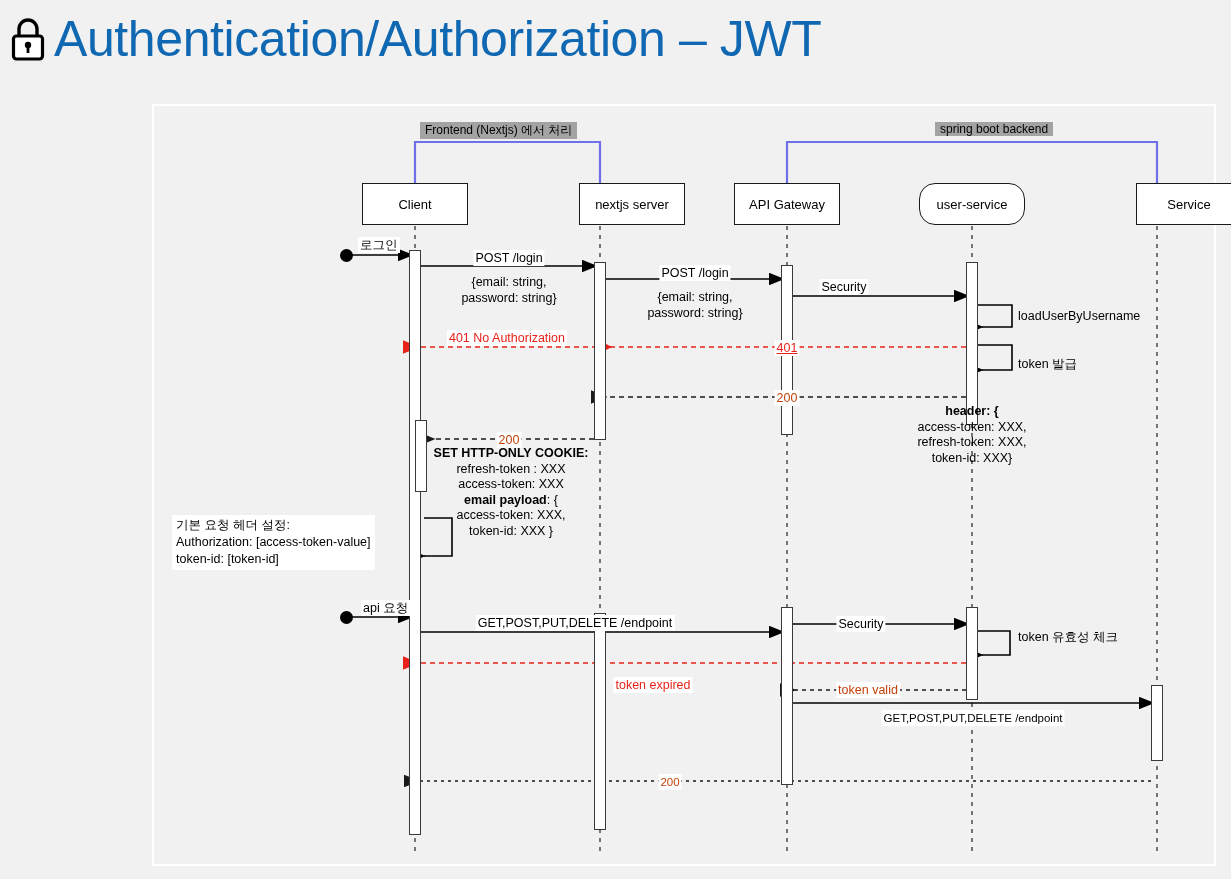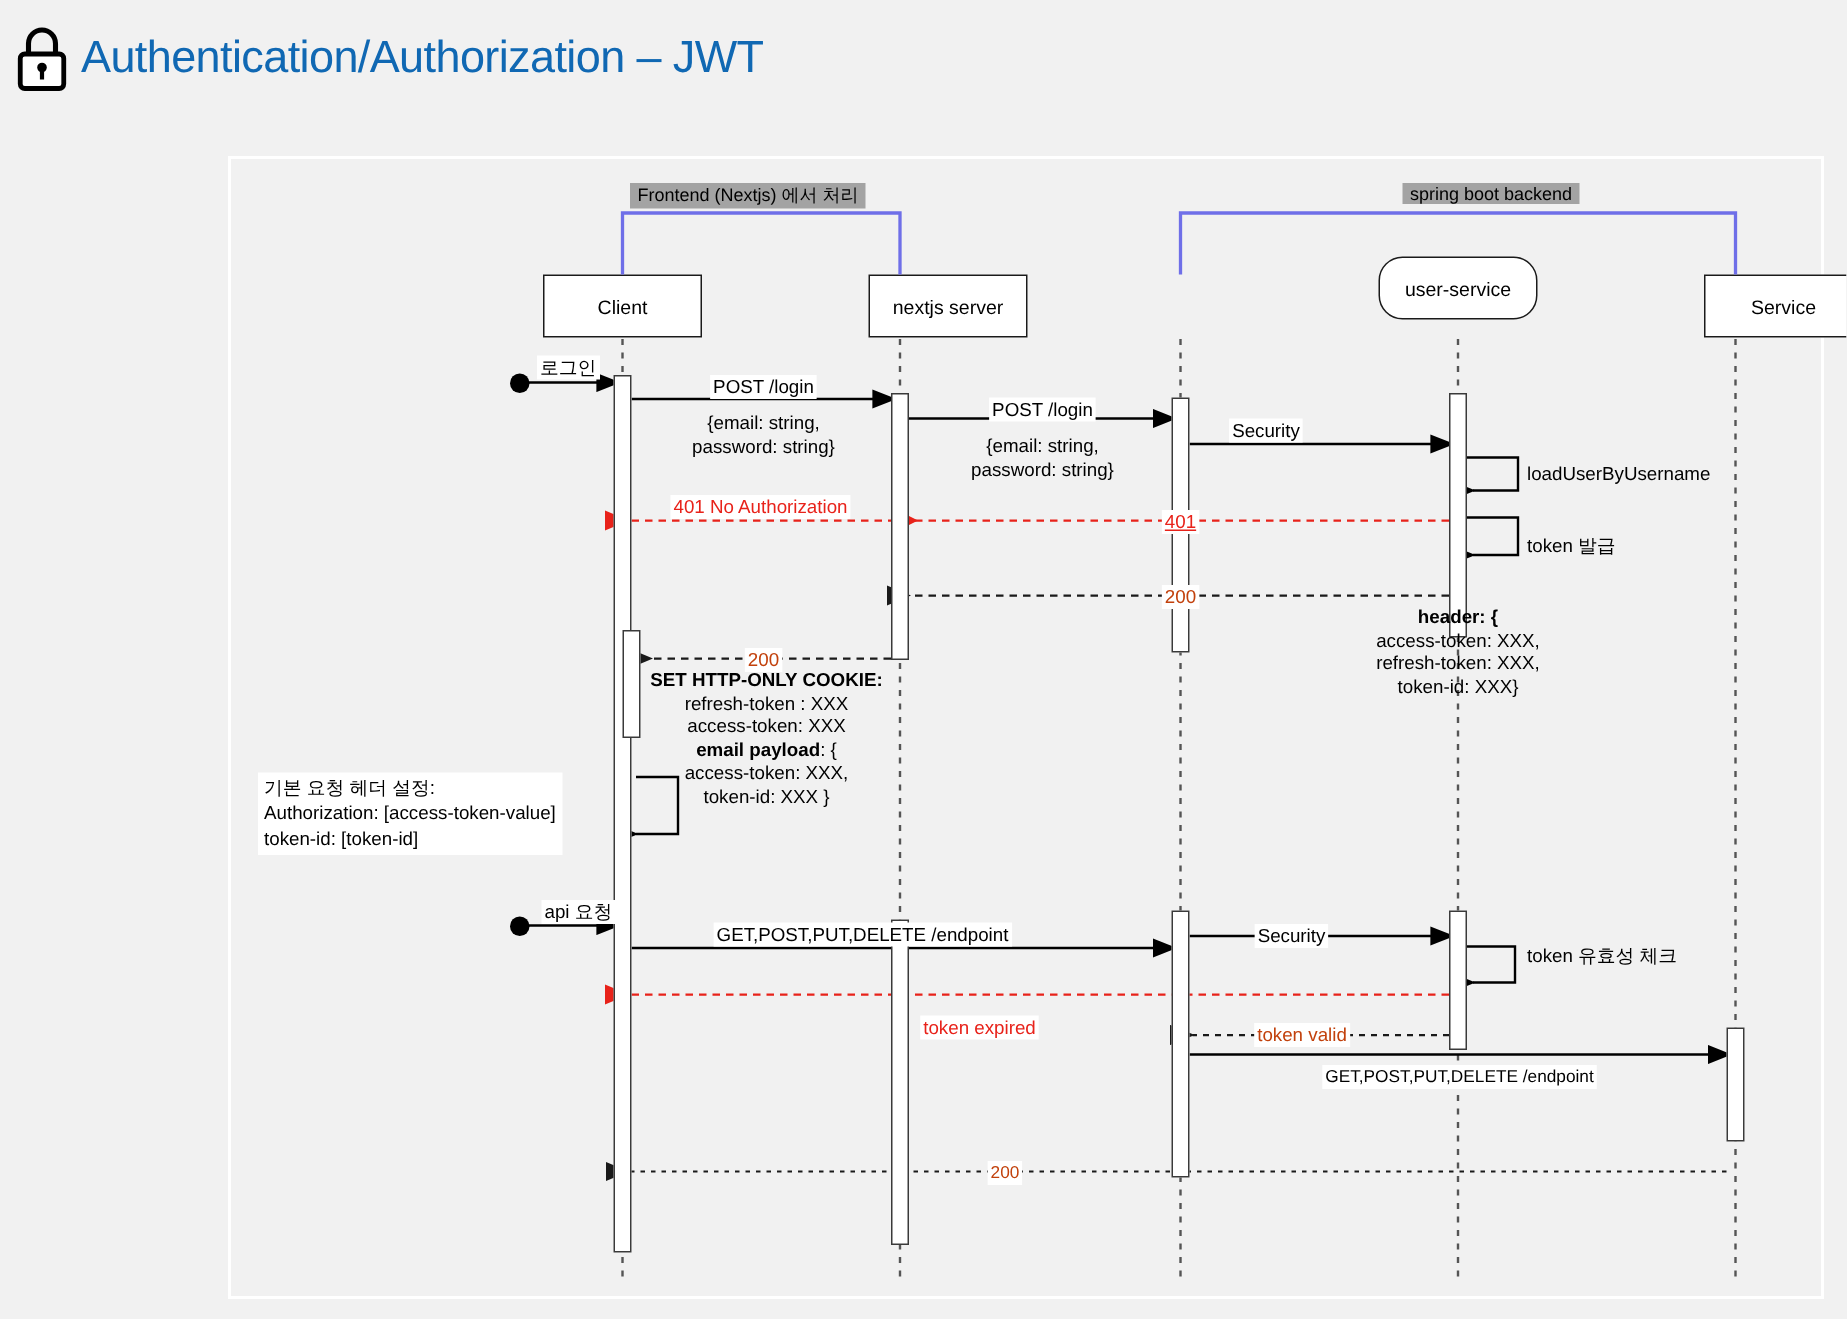--- a/index.html
+++ b/index.html
@@ -19,21 +19,21 @@
   #title-bar {
     position: absolute;
     left: 8px; top: 8px;
     height: 62px;
     display: flex;
     align-items: center;
     gap: 6px;
   }
   #lock-icon { width: 40px; height: 46px; display:block; }
   #title-text {
-    font-size: 30px;
+    font-size: 50px;
     color: #1068b3;
     font-family: "Liberation Sans", sans-serif;
     font-weight: 400;
     letter-spacing: -0.4px;
     white-space: nowrap;
   }
   
   #diagram-frame {
     position: absolute;
     left: 152px; top: 104px;
@@ -137,21 +137,24 @@
 
   <div class="group-label" style="left:420px; top:122px;">Frontend (Nextjs) 에서 처리</div>
   <div class="group-label" style="left:935px; top:122px;">spring boot backend</div>
 
   <div class="participant" style="left:362px; top:183px;">
     <span>Client</span>
   </div>
   <div class="participant" style="left:547px; top:183px;margin-left:32px;">
     <span>nextjs server</span>
   </div>
-  <div class="participant" style="left:919px; top:171px;border-radius:16px;">
+  <div class="participant" style="left:734px; top:183px;">
+    <span>API Gateway</span>
+  </div>
+  <div class="participant" style="left:919px; top:183px;border-radius:16px;">
     <span>user-service</span>
   </div>
   <div class="participant" style="left:1136px; top:183px;align-items:center;">
     <span>Service</span>
   </div>
 
   <svg id="seq-svg" viewBox="0 0 1231 879">
     <defs>
       <marker id="arrow-solid" markerWidth="10" markerHeight="8" refX="9" refY="4" orient="auto">
         <path d="M0,0 L10,4 L0,8 z" fill="#000"></path>

